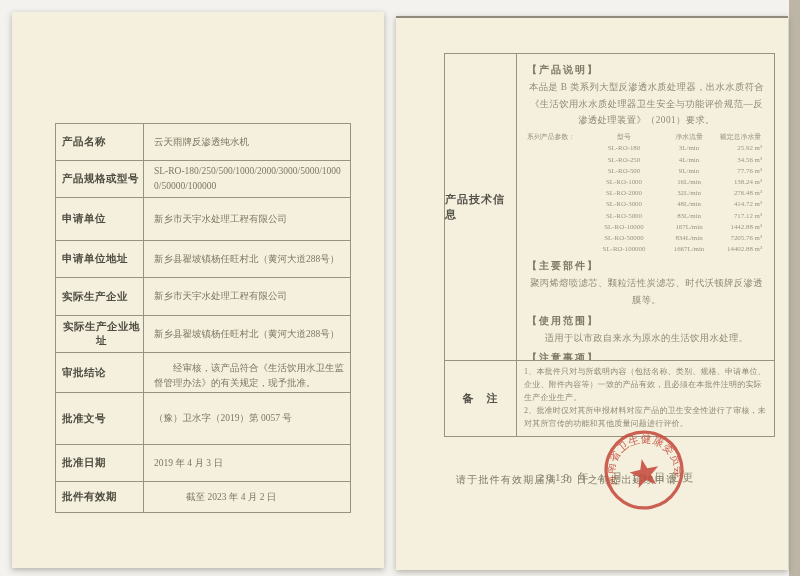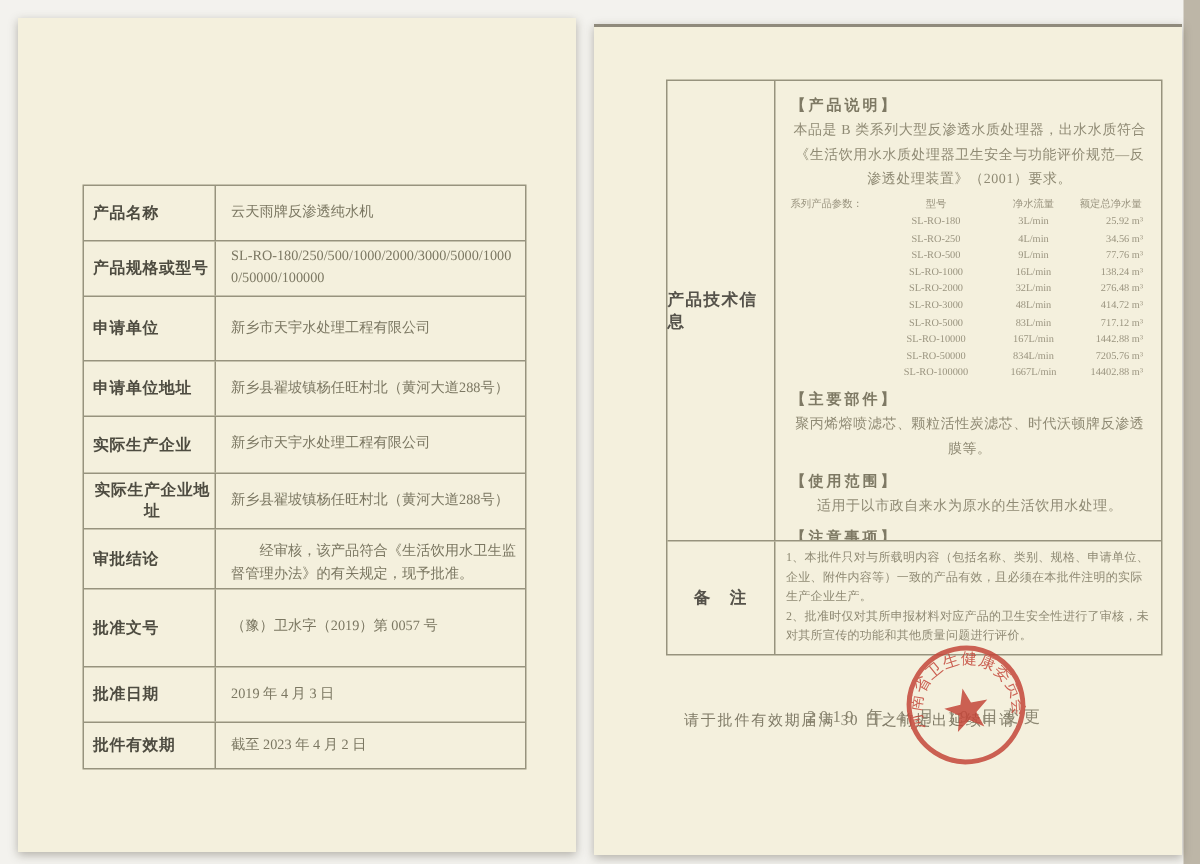--- a/index.html
+++ b/index.html
@@ -11,21 +11,21 @@
   .edge-strip{position:absolute;right:0;top:0;width:11px;height:576px;background:#bdb6a7;}
   .page{position:absolute;background:#f4f0dd;box-shadow:0 2px 6px rgba(60,55,40,.35);}
   .page-left{left:12px;top:12px;width:372px;height:556px;}
   .page-right{left:396px;top:16px;width:392px;height:552px;border-top:2px solid #8f8a7c;}
 
   
   .doc-title{margin-top:58px;text-align:center;font-weight:bold;color:#45443a;
     font-size:15.5px;line-height:23px;letter-spacing:2px;}
   .ltable{position:absolute;left:43px;top:111px;width:294px;border:1px solid #97937e;}
   .lrow{display:flex;border-bottom:1px solid #97937e;box-sizing:border-box;}
-  .lrow:last-child{border-bottom:none;}
+  .lrow:last-child{border-bottom:none;gap:32px;}
   .lrow:nth-child(1){height:37px}.lrow:nth-child(2){height:37px}
   .lrow:nth-child(3){height:43px}.lrow:nth-child(4){height:37px}
   .lrow:nth-child(5){height:38px}.lrow:nth-child(6){height:37px}
   .lrow:nth-child(7){height:40px}.lrow:nth-child(8){height:52px}
   .lrow:nth-child(9){height:37px}.lrow:nth-child(10){height:30px}
   .lrow:nth-child(11){height:31px}
   .lcell-label{flex:0 0 88px;border-right:1px solid #97937e;display:flex;align-items:center;
     padding:0 2px 0 6px;font-weight:bold;font-size:10.5px;color:#4e4c41;letter-spacing:.5px;box-sizing:border-box;text-align:center;}
   .lcell-value{flex:1;display:flex;align-items:center;padding:3px 6px 3px 10px;
     font-size:9.5px;color:#7b7762;line-height:1.55;word-break:break-all;box-sizing:border-box;}

